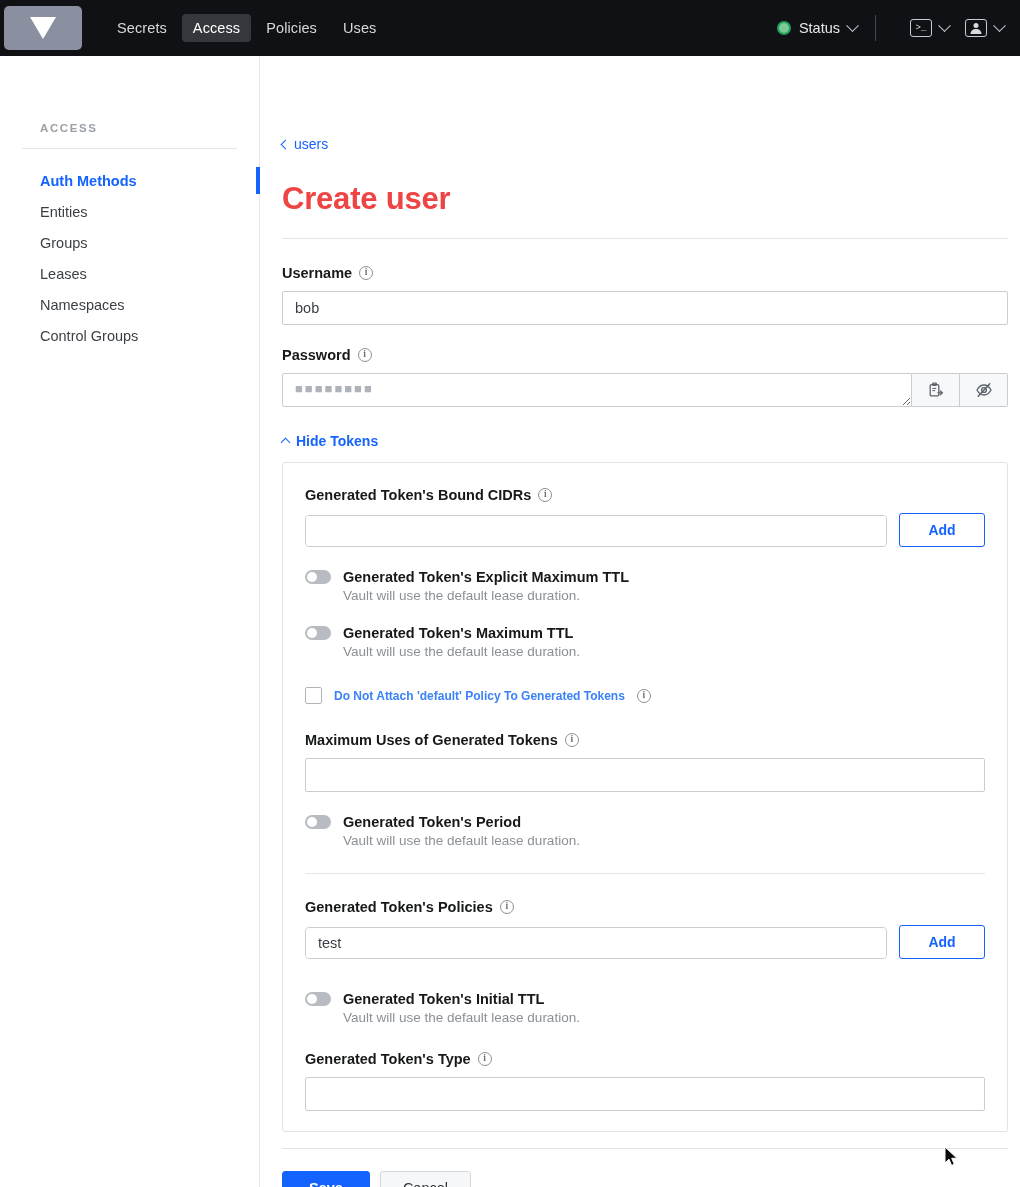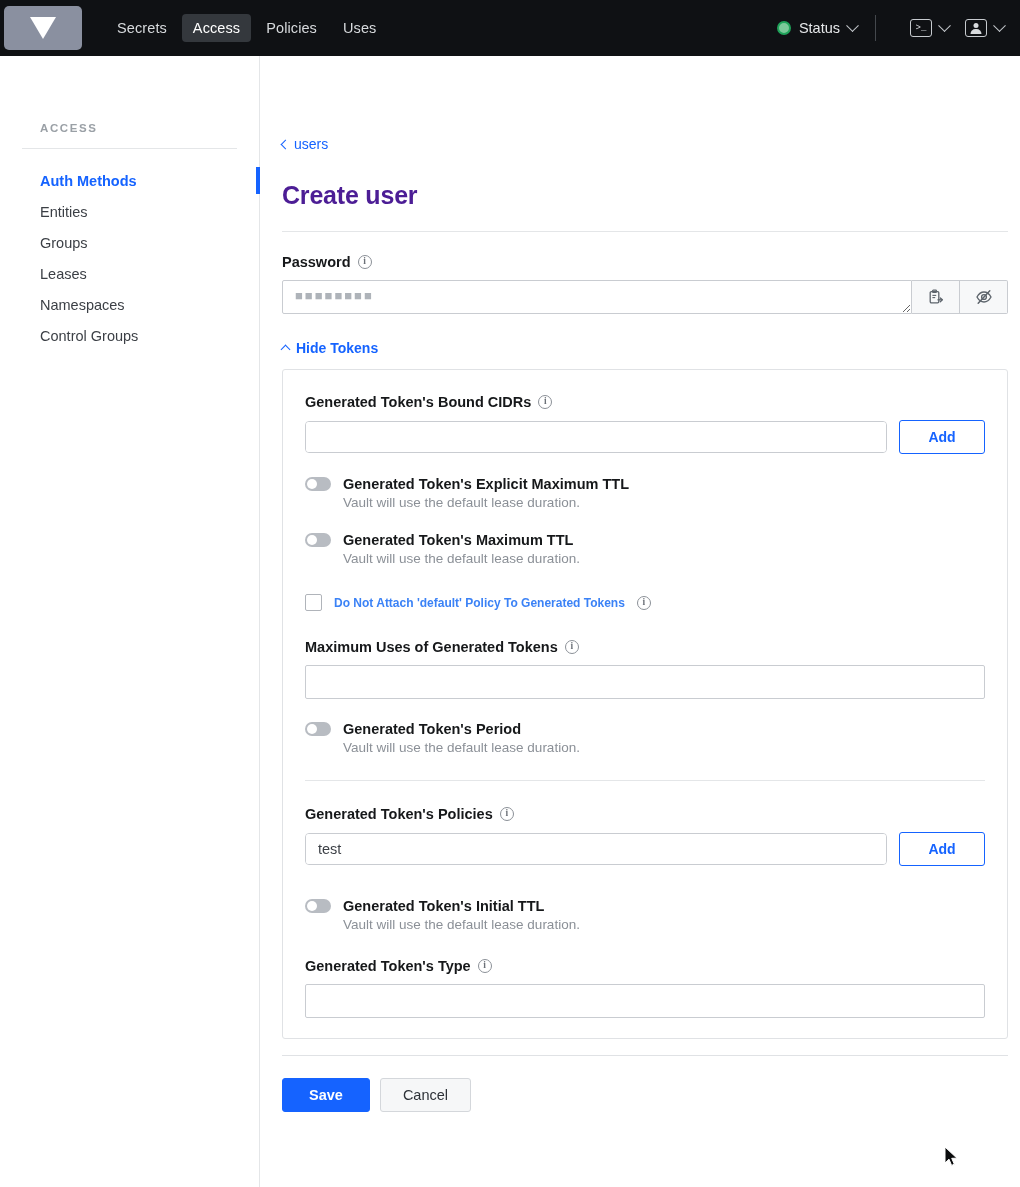--- a/index.html
+++ b/index.html
@@ -65,21 +65,21 @@
     font-size:14.5px; color:#3b3f45; cursor:pointer;
   }
   .side-item.active { color:#1563ff; font-weight:700; }
   .side-item.active::after {
     content:""; position:absolute; right:-1px; top:2px; bottom:2px; width:4px; background:#1563ff;
   }
 
   #main { flex:1; padding:0 12px 0 22px; position:relative; }
   #breadcrumb { display:flex; align-items:center; gap:5px; padding-top:80px; font-size:14px; color:#1563ff; cursor:pointer; width:max-content; }
   .bc-chev { width:7px;height:7px;border-left:1.6px solid #1563ff;border-bottom:1.6px solid #1563ff;transform:rotate(45deg); }
-  #page-title { font-size:25px; font-weight:700; color:#4c1d95; margin:29px 0 0 0; letter-spacing:-.2px; }
+  #page-title { font-size:31px; font-weight:700; color:#ef4444; margin:29px 0 0 0; letter-spacing:-.2px; }
   #title-rule { height:1px; background:#e4e6e8; margin-top:21px; }
 
   
   .field-label {
     display:flex; align-items:center; gap:7px;
     font-size:14.5px; font-weight:700; color:#16181a;
   }
   .info-icon {
     width:14px;height:14px;border-radius:50%;border:1.3px solid #8b9097;
     display:inline-flex;align-items:center;justify-content:center;
@@ -125,21 +125,21 @@
   }
   .up-chev { width:7px;height:7px;border-left:1.7px solid #1563ff;border-top:1.7px solid #1563ff;transform:rotate(45deg); margin-top:3px; }
 
   
   #token-card {
     margin-top:13px; border:1px solid #e0e2e5; border-radius:3px;
     padding:24px 18px 20px 18px; background:#fff;
   }
   .card-block { padding:0 4px; }
 
-  .inline-add { display:flex; gap:12px; margin-top:10px; align-items:center; }
+  .inline-add { display:flex; gap:12px; margin-top:10px; align-items:flex-end; }
   .inline-add .txt-area { flex:1; height:32px; }
   .add-btn {
     width:86px; height:34px; border:1px solid #1563ff; border-radius:3px;
     background:#ffffff; color:#1563ff; font-size:14px; font-weight:700; cursor:pointer;
     font-family:"Liberation Sans", sans-serif;
   }
 
   .toggle-row { margin-top:22px; }
   .toggle-line { display:flex; align-items:center; gap:12px; }
   .toggle {
@@ -227,20 +227,27 @@
   <div id="main">
 
     <div id="breadcrumb">
       <span class="bc-chev"></span>
       <span>users</span>
     </div>
 
     <h1 id="page-title">Create user</h1>
     <div id="title-rule"></div>
 
+    <div id="username-wrap">
+      <div class="field-label">
+        <span>Username</span>
+        <span class="info-icon"></span>
+      </div>
+      <input class="txt-input" id="username-input" type="text" value="bob" style="">
+    </div>
 
     <div id="password-wrap">
       <div class="field-label">
         <span>Password</span>
         <span class="info-icon"></span>
       </div>
       <div id="password-row">
         <textarea id="password-area" style="">■■■■■■■■</textarea>
         <div class="pw-btn">
           <svg width="16" height="17" viewBox="0 0 16 17">

